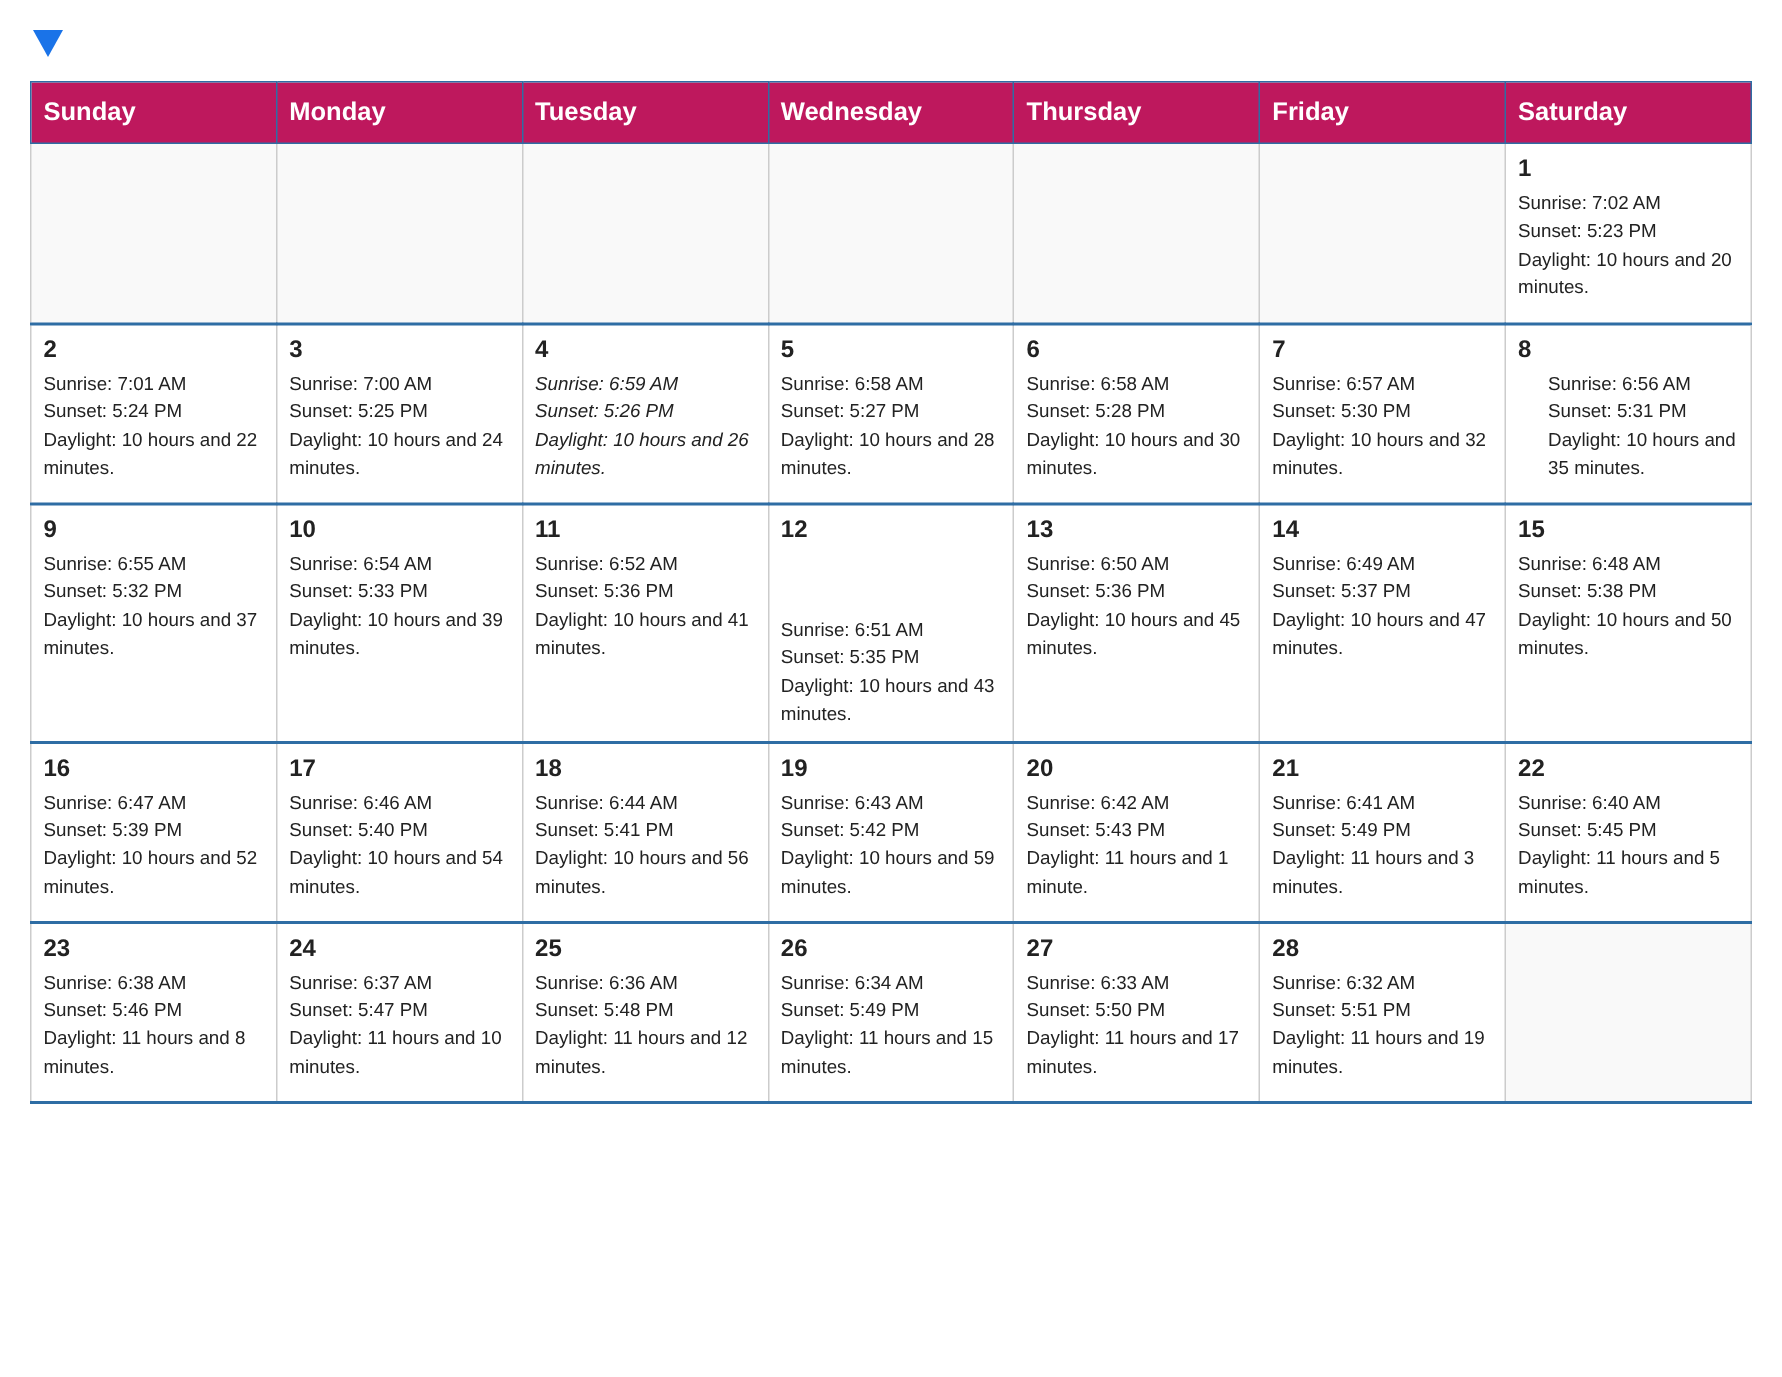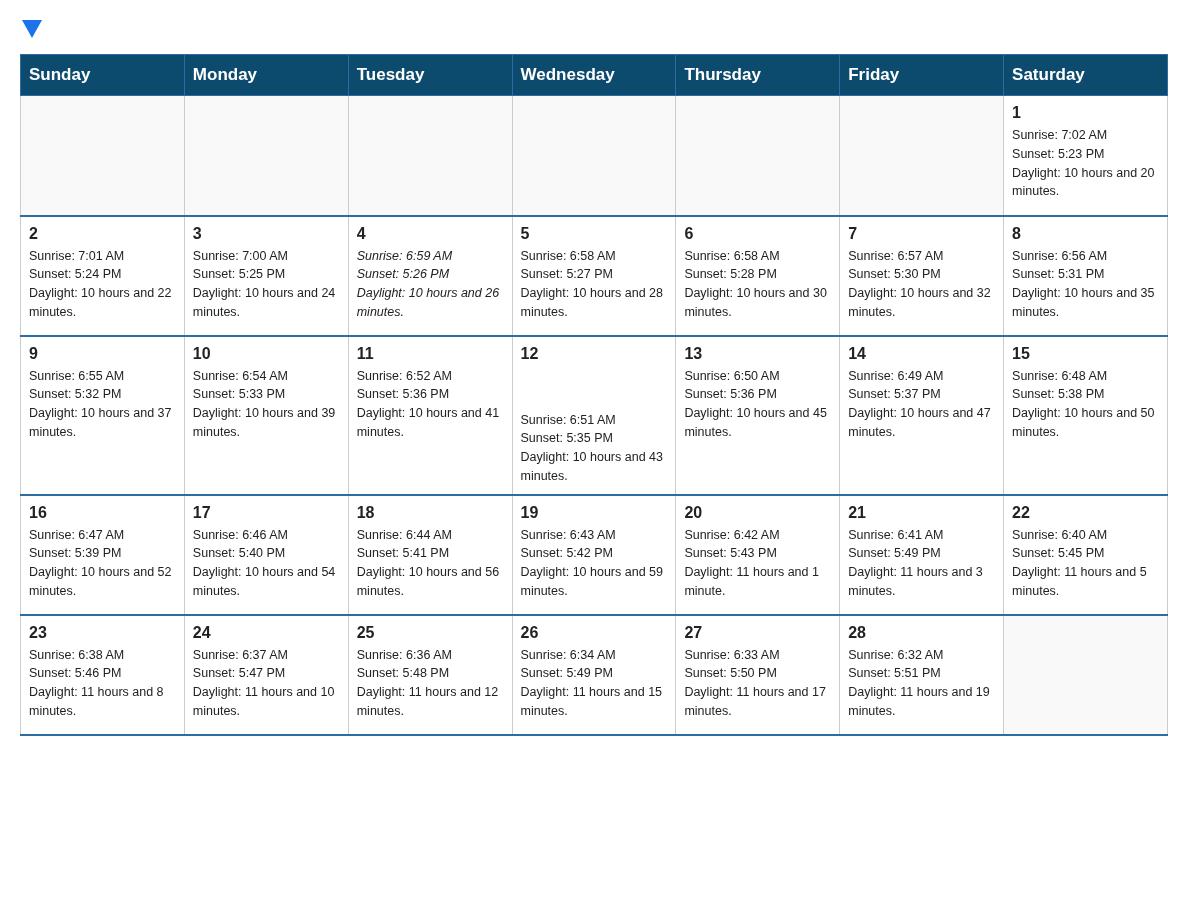--- a/index.html
+++ b/index.html
@@ -57,21 +57,21 @@
       font-size: 22px;
       color: #333;
       margin-top: 4px;
     }
     table {
       width: 100%;
       border-collapse: collapse;
       table-layout: fixed;
     }
     thead tr {
-      background-color: #0c4a6e;
+      background-color: #be185d;
     }
     thead th {
       color: #fff;
       font-size: 17px;
       font-weight: bold;
       padding: 10px 8px;
       text-align: left;
       border: 1px solid #2e6da4;
     }
     tbody tr {
@@ -178,21 +178,21 @@
 Daylight: 10 hours and 30 minutes.</div>
         </td>
         <td>
           <span class="day-number">7</span>
           <div class="day-info" style="white-space: pre-line;">Sunrise: 6:57 AM
 Sunset: 5:30 PM
 Daylight: 10 hours and 32 minutes.</div>
         </td>
         <td>
           <span class="day-number">8</span>
-          <div class="day-info" style="white-space: pre-line;">Sunrise: 6:56 AM
+          <div class="day-info" style="white-space: pre-line; margin-left: 20px;">Sunrise: 6:56 AM
 Sunset: 5:31 PM
 Daylight: 10 hours and 35 minutes.</div>
         </td>
       </tr>
       <tr>
         <td>
           <span class="day-number">9</span>
           <div class="day-info" style="white-space: pre-line;">Sunrise: 6:55 AM
 Sunset: 5:32 PM
 Daylight: 10 hours and 37 minutes.</div>

